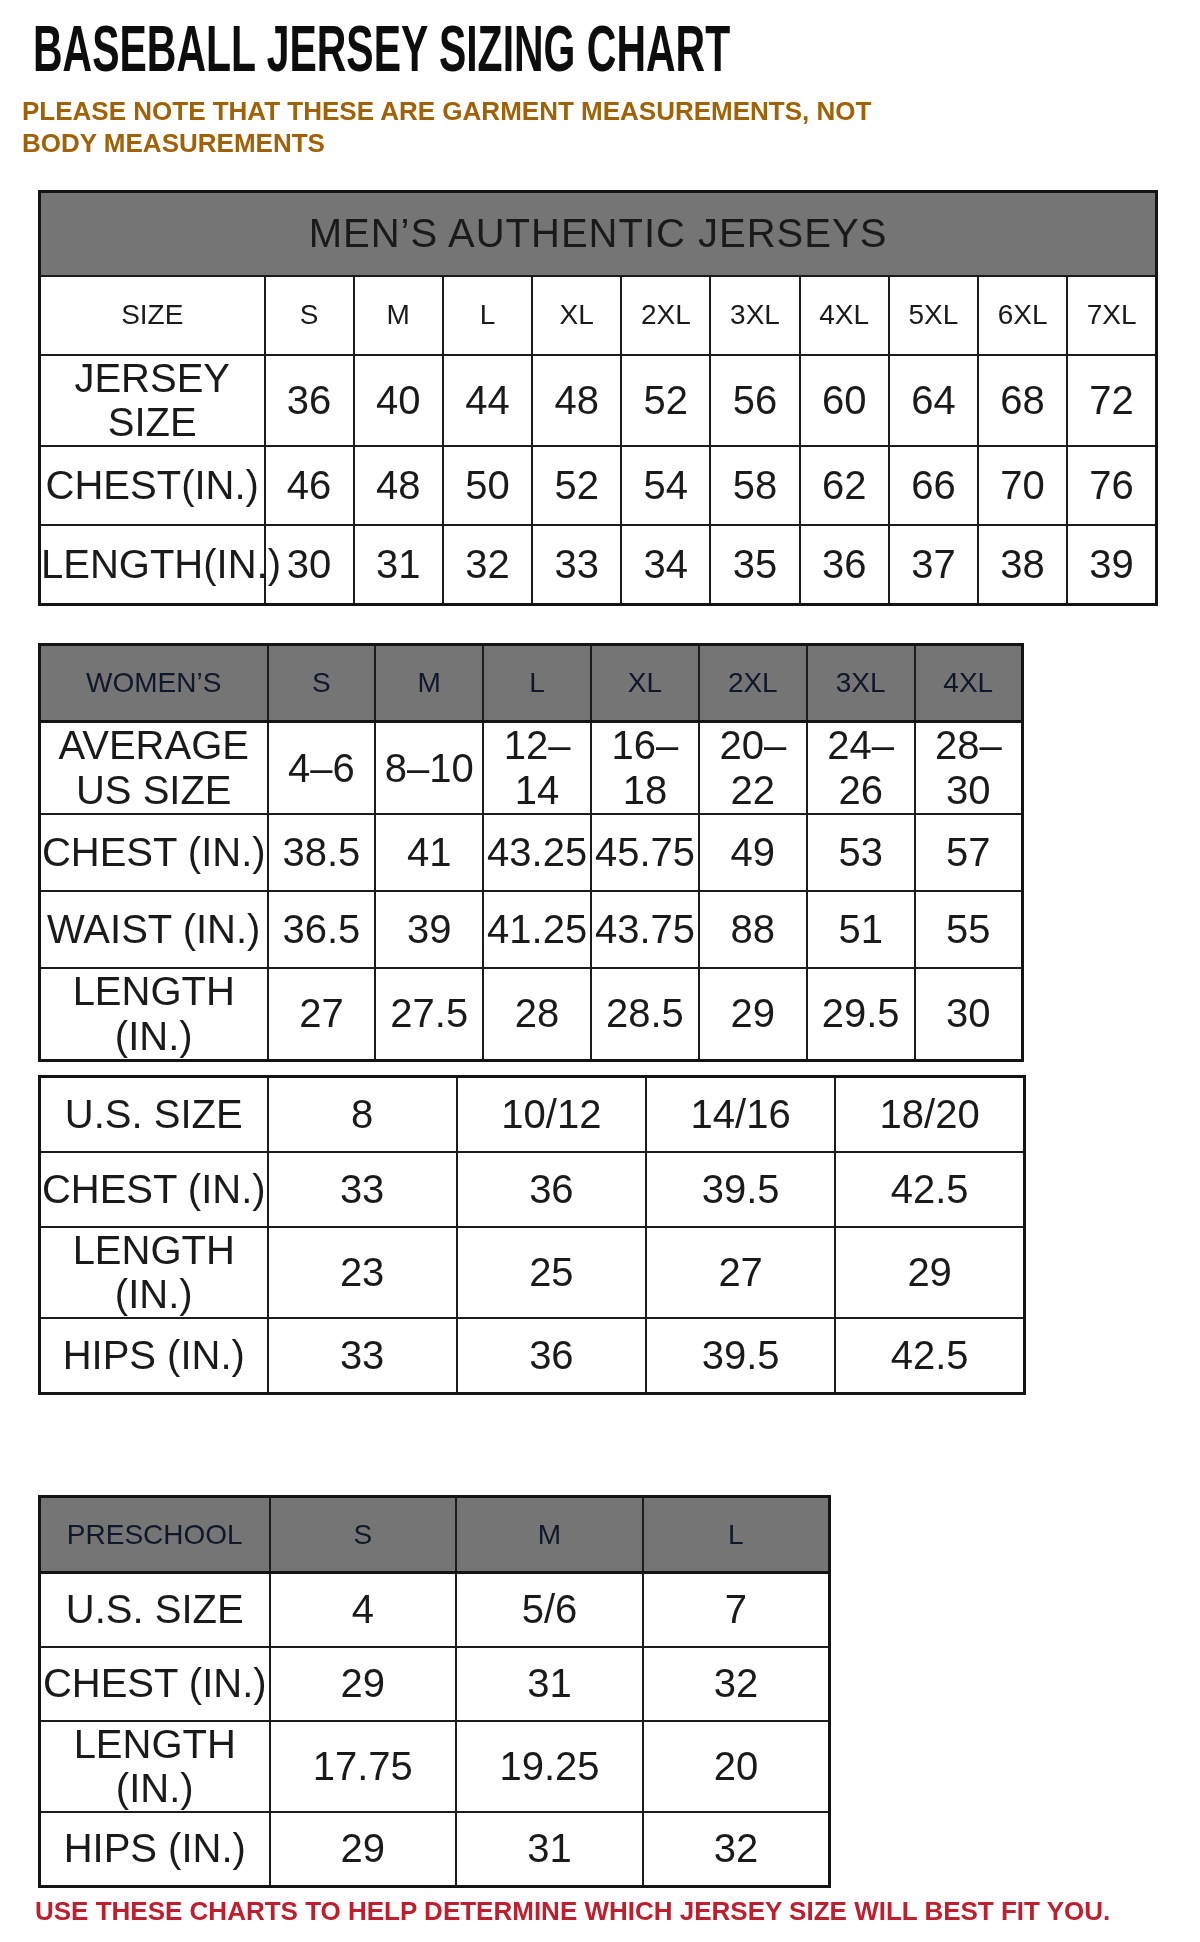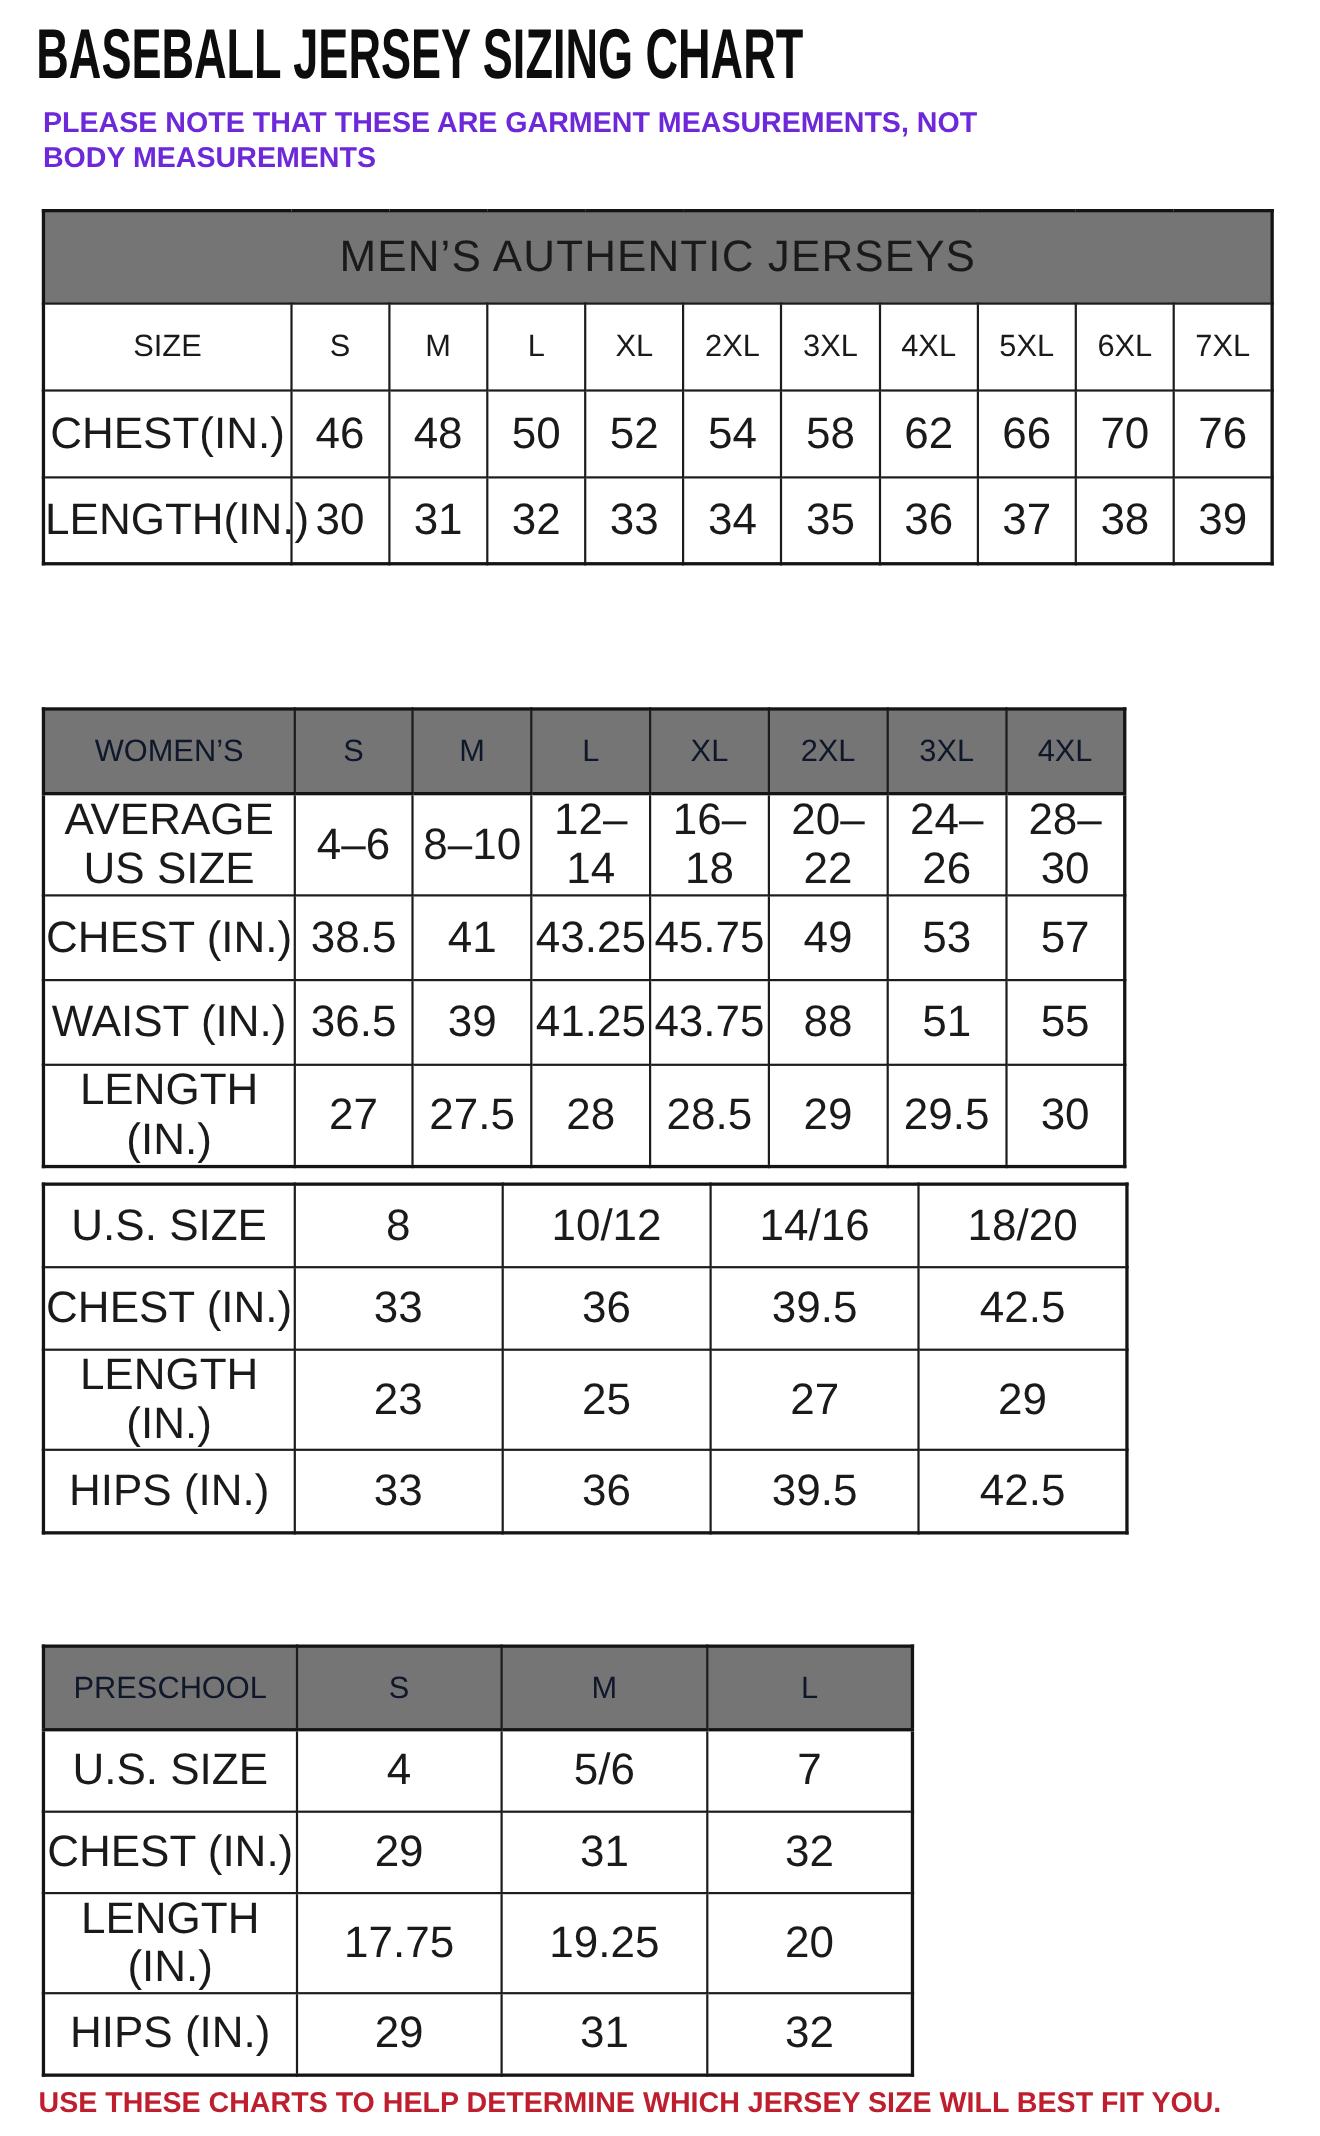--- a/index.html
+++ b/index.html
@@ -21,28 +21,28 @@
     font-size: 64px;
     font-weight: bold;
     color: #0d0d0d;
     white-space: nowrap;
     letter-spacing: 0px;
     transform: scaleX(0.64);
     transform-origin: left top;
   }
   .note {
     position: absolute;
-    left: 39px;
+    left: 22px;
     top: 95px;
     width: 905px;
     margin: 0;
     font-size: 26px;
     line-height: 32px;
     font-weight: bold;
-    color: #6d28d9;
+    color: #a16207;
   }
   .footer {
     position: absolute;
     left: 35px;
     top: 1896px;
     margin: 0;
     font-size: 26px;
     font-weight: bold;
     color: #be1e2d;
     white-space: nowrap;
@@ -127,20 +127,33 @@
           <td class="head-cell">L</td>
           <td class="head-cell">XL</td>
           <td class="head-cell">2XL</td>
           <td class="head-cell">3XL</td>
           <td class="head-cell">4XL</td>
           <td class="head-cell">5XL</td>
           <td class="head-cell">6XL</td>
           <td class="head-cell">7XL</td>
         </tr>
         <tr class="data-row">
+          <td class="lbl">JERSEY SIZE</td>
+          <td class="val">36</td>
+          <td class="val">40</td>
+          <td class="val">44</td>
+          <td class="val">48</td>
+          <td class="val">52</td>
+          <td class="val">56</td>
+          <td class="val">60</td>
+          <td class="val">64</td>
+          <td class="val">68</td>
+          <td class="val">72</td>
+        </tr>
+        <tr class="data-row">
           <td class="lbl">CHEST(IN.)</td>
           <td class="val">46</td>
           <td class="val">48</td>
           <td class="val">50</td>
           <td class="val">52</td>
           <td class="val">54</td>
           <td class="val">58</td>
           <td class="val">62</td>
           <td class="val">66</td>
           <td class="val">70</td>

